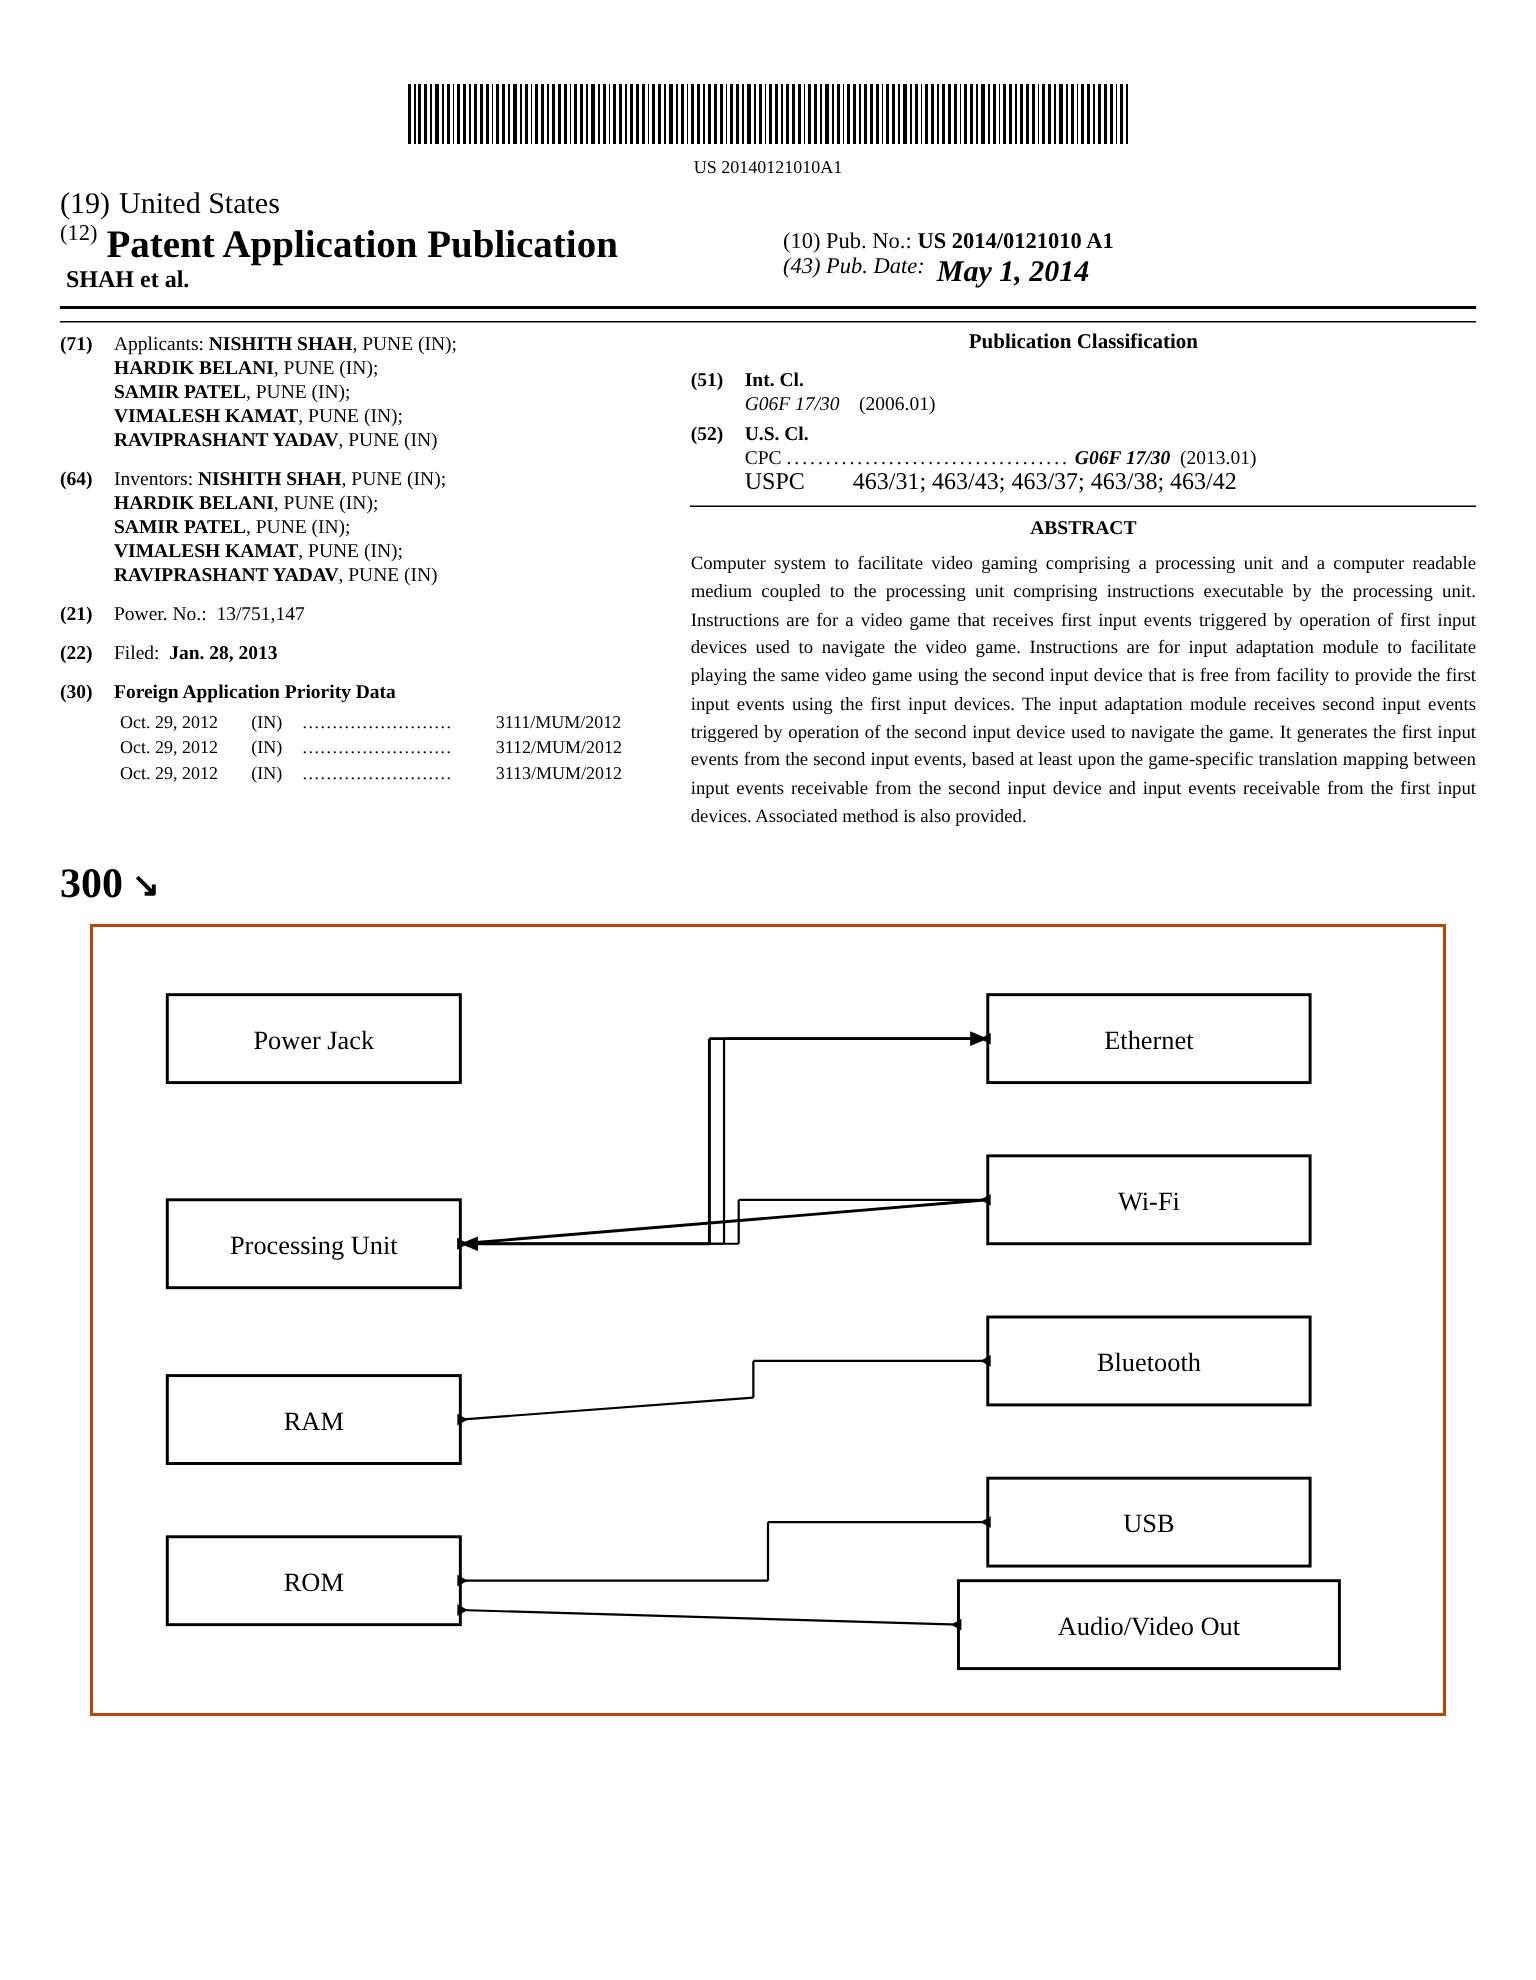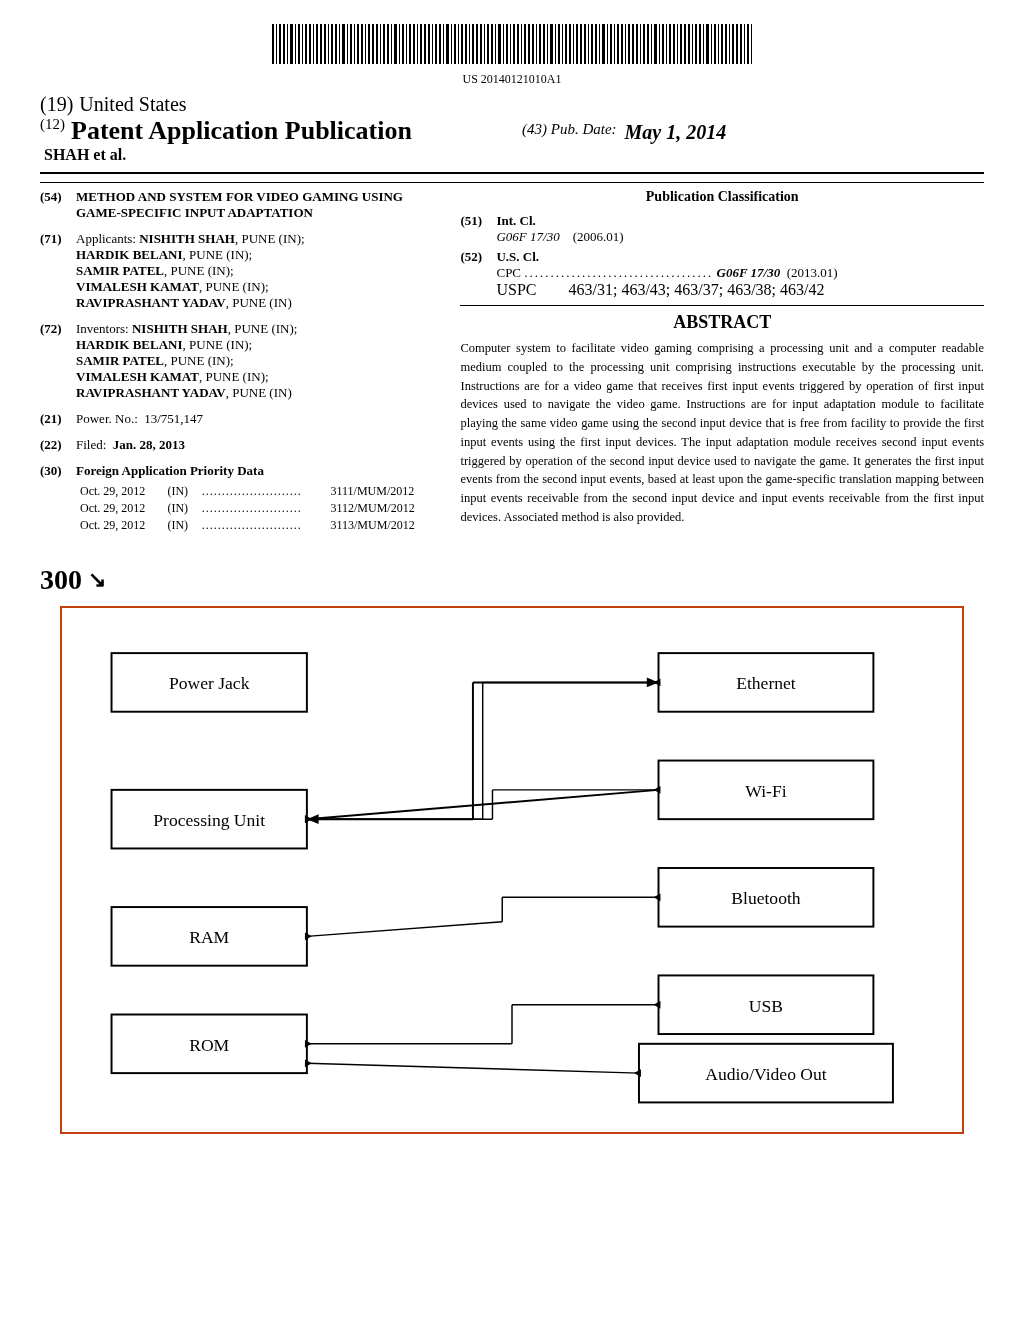--- a/index.html
+++ b/index.html
@@ -7,20 +7,21 @@
       background: #fff;
       font-family: 'Times New Roman', Times, serif;
       font-size: 13px;
       color: #000;
       width: 1024px;
       min-height: 1320px;
     }
 
     .page {
       padding: 24px 40px;
+      margin-top: 32px;
     }
 
     
     .barcode-section {
       text-align: center;
       margin-bottom: 4px;
     }
     .barcode {
       display: inline-block;
       height: 40px;
@@ -166,21 +167,21 @@
     }
     .class-num {
       font-weight: bold;
       min-width: 36px;
     }
 
     
     .abstract-header {
       text-align: center;
       font-weight: bold;
-      font-size: 18px;
+      font-size: 13px;
       margin-bottom: 6px;
     }
     .abstract-text {
       font-size: 12.5px;
       text-align: justify;
       line-height: 1.5;
     }
 
     
     .priority-table {
@@ -236,53 +237,53 @@
         <span class="us-label">(19)</span>
         <span class="us-label">United States</span>
       </div>
       <div style="display:flex; align-items:flex-start; gap:6px;">
         <span style="font-size:15px;">(12)</span>
         <span class="patent-app-pub">Patent Application Publication</span>
       </div>
       <div class="assignee">SHAH et al.</div>
     </div>
     <div class="header-right">
+      <div class="pub-no-line">
+        <span>(10) Pub. No.:</span>
+        <strong><span>US 2014/0121010 A1</span></strong>
+      </div>
       <div class="pub-date-line">
         <span>(43) Pub. Date:</span>
         <strong class="pub-date-value">May 1, 2014</strong>
       </div>
     </div>
   </div>
 
   <hr class="divider">
   <hr class="divider-thin">
 
   <div class="body-columns">
 
     <div class="col-left">
 
-      <div class="section-row">
-        <span class="section-num">(54)</span>
-        <span class="title-text">METHOD AND SYSTEM FOR VIDEO GAMING USING GAME-SPECIFIC INPUT ADAPTATION</span>
-      </div>
 
       <div class="section-row">
         <span class="section-num">(71)</span>
         <div class="section-content">
           <span>Applicants:</span>
           <span class="inventor-name">NISHITH SHAH</span>, PUNE (IN);<br>
           <span class="inventor-name">HARDIK BELANI</span>, PUNE (IN);<br>
           <span class="inventor-name">SAMIR PATEL</span>, PUNE (IN);<br>
           <span class="inventor-name">VIMALESH KAMAT</span>, PUNE (IN);<br>
           <span class="inventor-name">RAVIPRASHANT YADAV</span>, PUNE (IN)
         </div>
       </div>
 
       <div class="section-row">
-        <span class="section-num">(72)</span>
+        <span class="section-num">(64)</span>
         <div class="section-content">
           <span>Inventors:</span>
           <span class="inventor-name">NISHITH SHAH</span>, PUNE (IN);<br>
           <span class="inventor-name">HARDIK BELANI</span>, PUNE (IN);<br>
           <span class="inventor-name">SAMIR PATEL</span>, PUNE (IN);<br>
           <span class="inventor-name">VIMALESH KAMAT</span>, PUNE (IN);<br>
           <span class="inventor-name">RAVIPRASHANT YADAV</span>, PUNE (IN)
         </div>
       </div>
 

